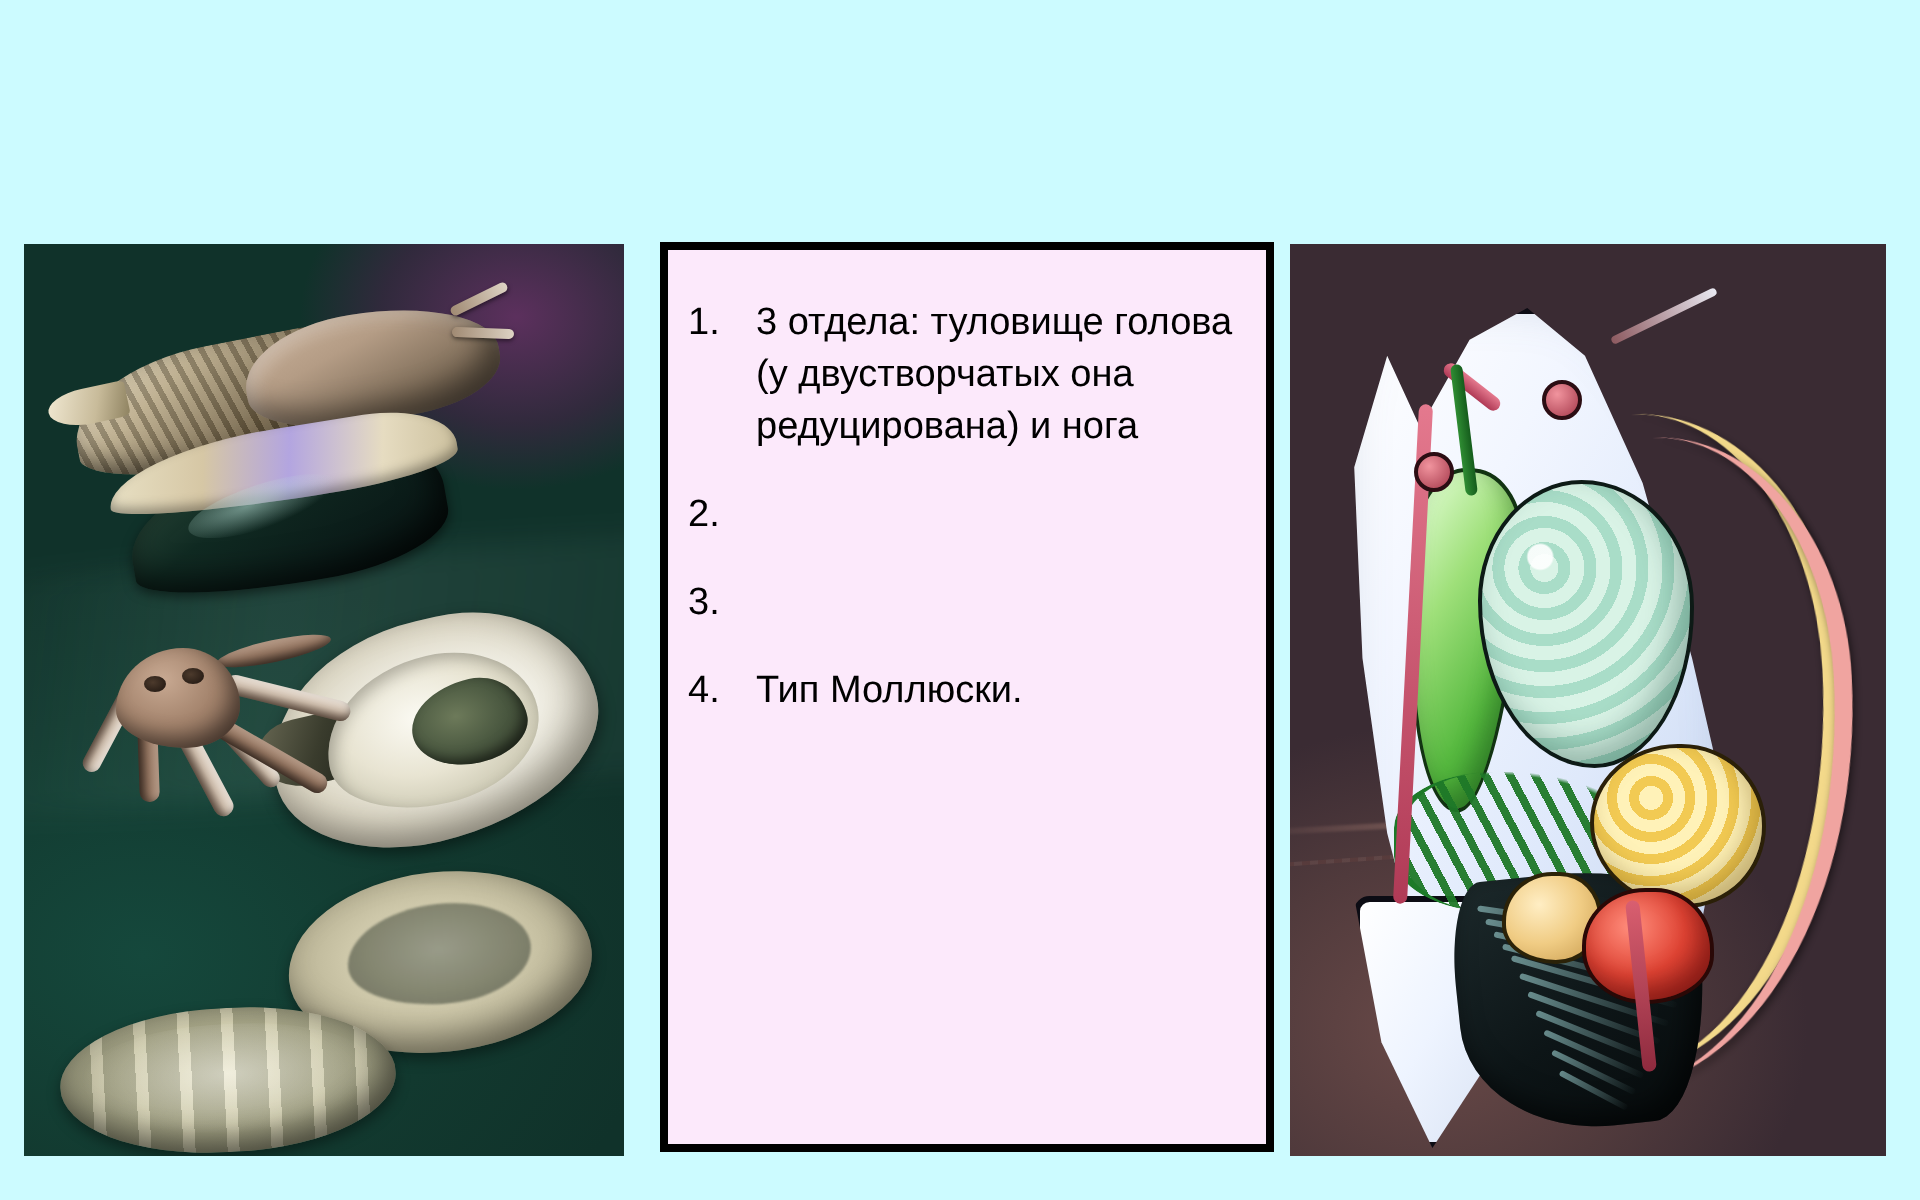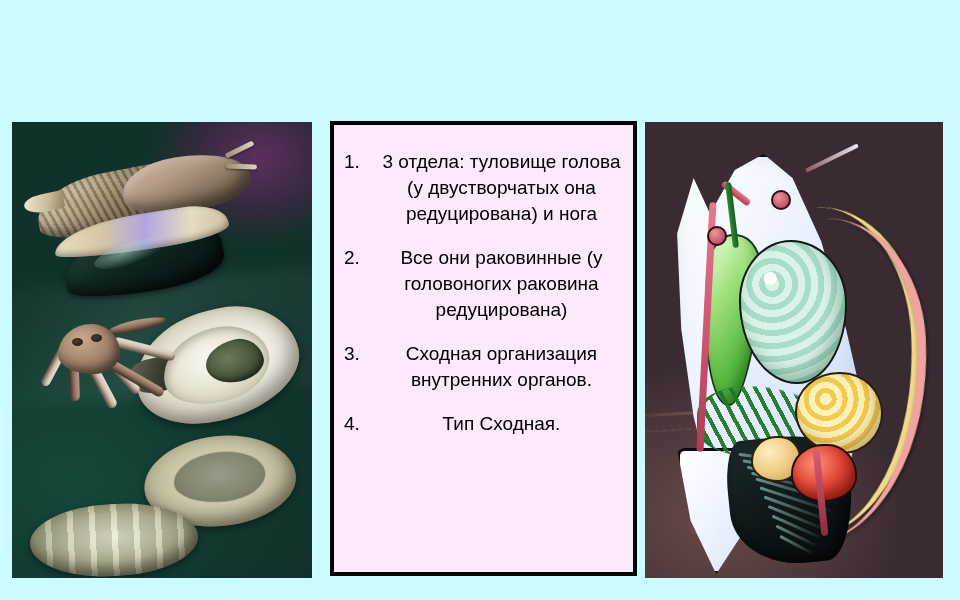--- a/index.html
+++ b/index.html
@@ -248,21 +248,20 @@
     color: #000000;
   }
   .bullet-list li:last-child { margin-bottom: 0; }
   .bullet-num {
     flex: 0 0 34px;
     text-align: left;
     padding-left: 2px;
   }
   .bullet-text {
     flex: 1 1 auto;
-    text-align: center;
   }
 
   
   .photo-right {
     position: absolute;
     left: 645px;
     top: 122px;
     width: 298px;
     height: 456px;
     overflow: hidden;
@@ -467,29 +466,27 @@
   </div>
 
   <div class="textbox">
     <ol class="bullet-list">
       <li>
         <span class="bullet-num">1.</span>
         <span class="bullet-text">3 отдела: туловище голова (у двустворчатых она редуцирована) и нога</span>
       </li>
       <li>
         <span class="bullet-num">2.</span>
-        <span class="bullet-text">Все они раковинные (у головоногих раковина редуцирована)</span>
       </li>
       <li>
         <span class="bullet-num">3.</span>
-        <span class="bullet-text">Сходная организация внутренних органов.</span>
       </li>
       <li>
         <span class="bullet-num">4.</span>
-        <span class="bullet-text">Тип Сходная.</span>
+        <span class="bullet-text">Тип Моллюски.</span>
       </li>
     </ol>
   </div>
 
   <div class="photo-right">
     <div class="bg2"></div>
     <div class="floorline"></div>
     <div class="floorline2"></div>
 
     <div class="anat">

